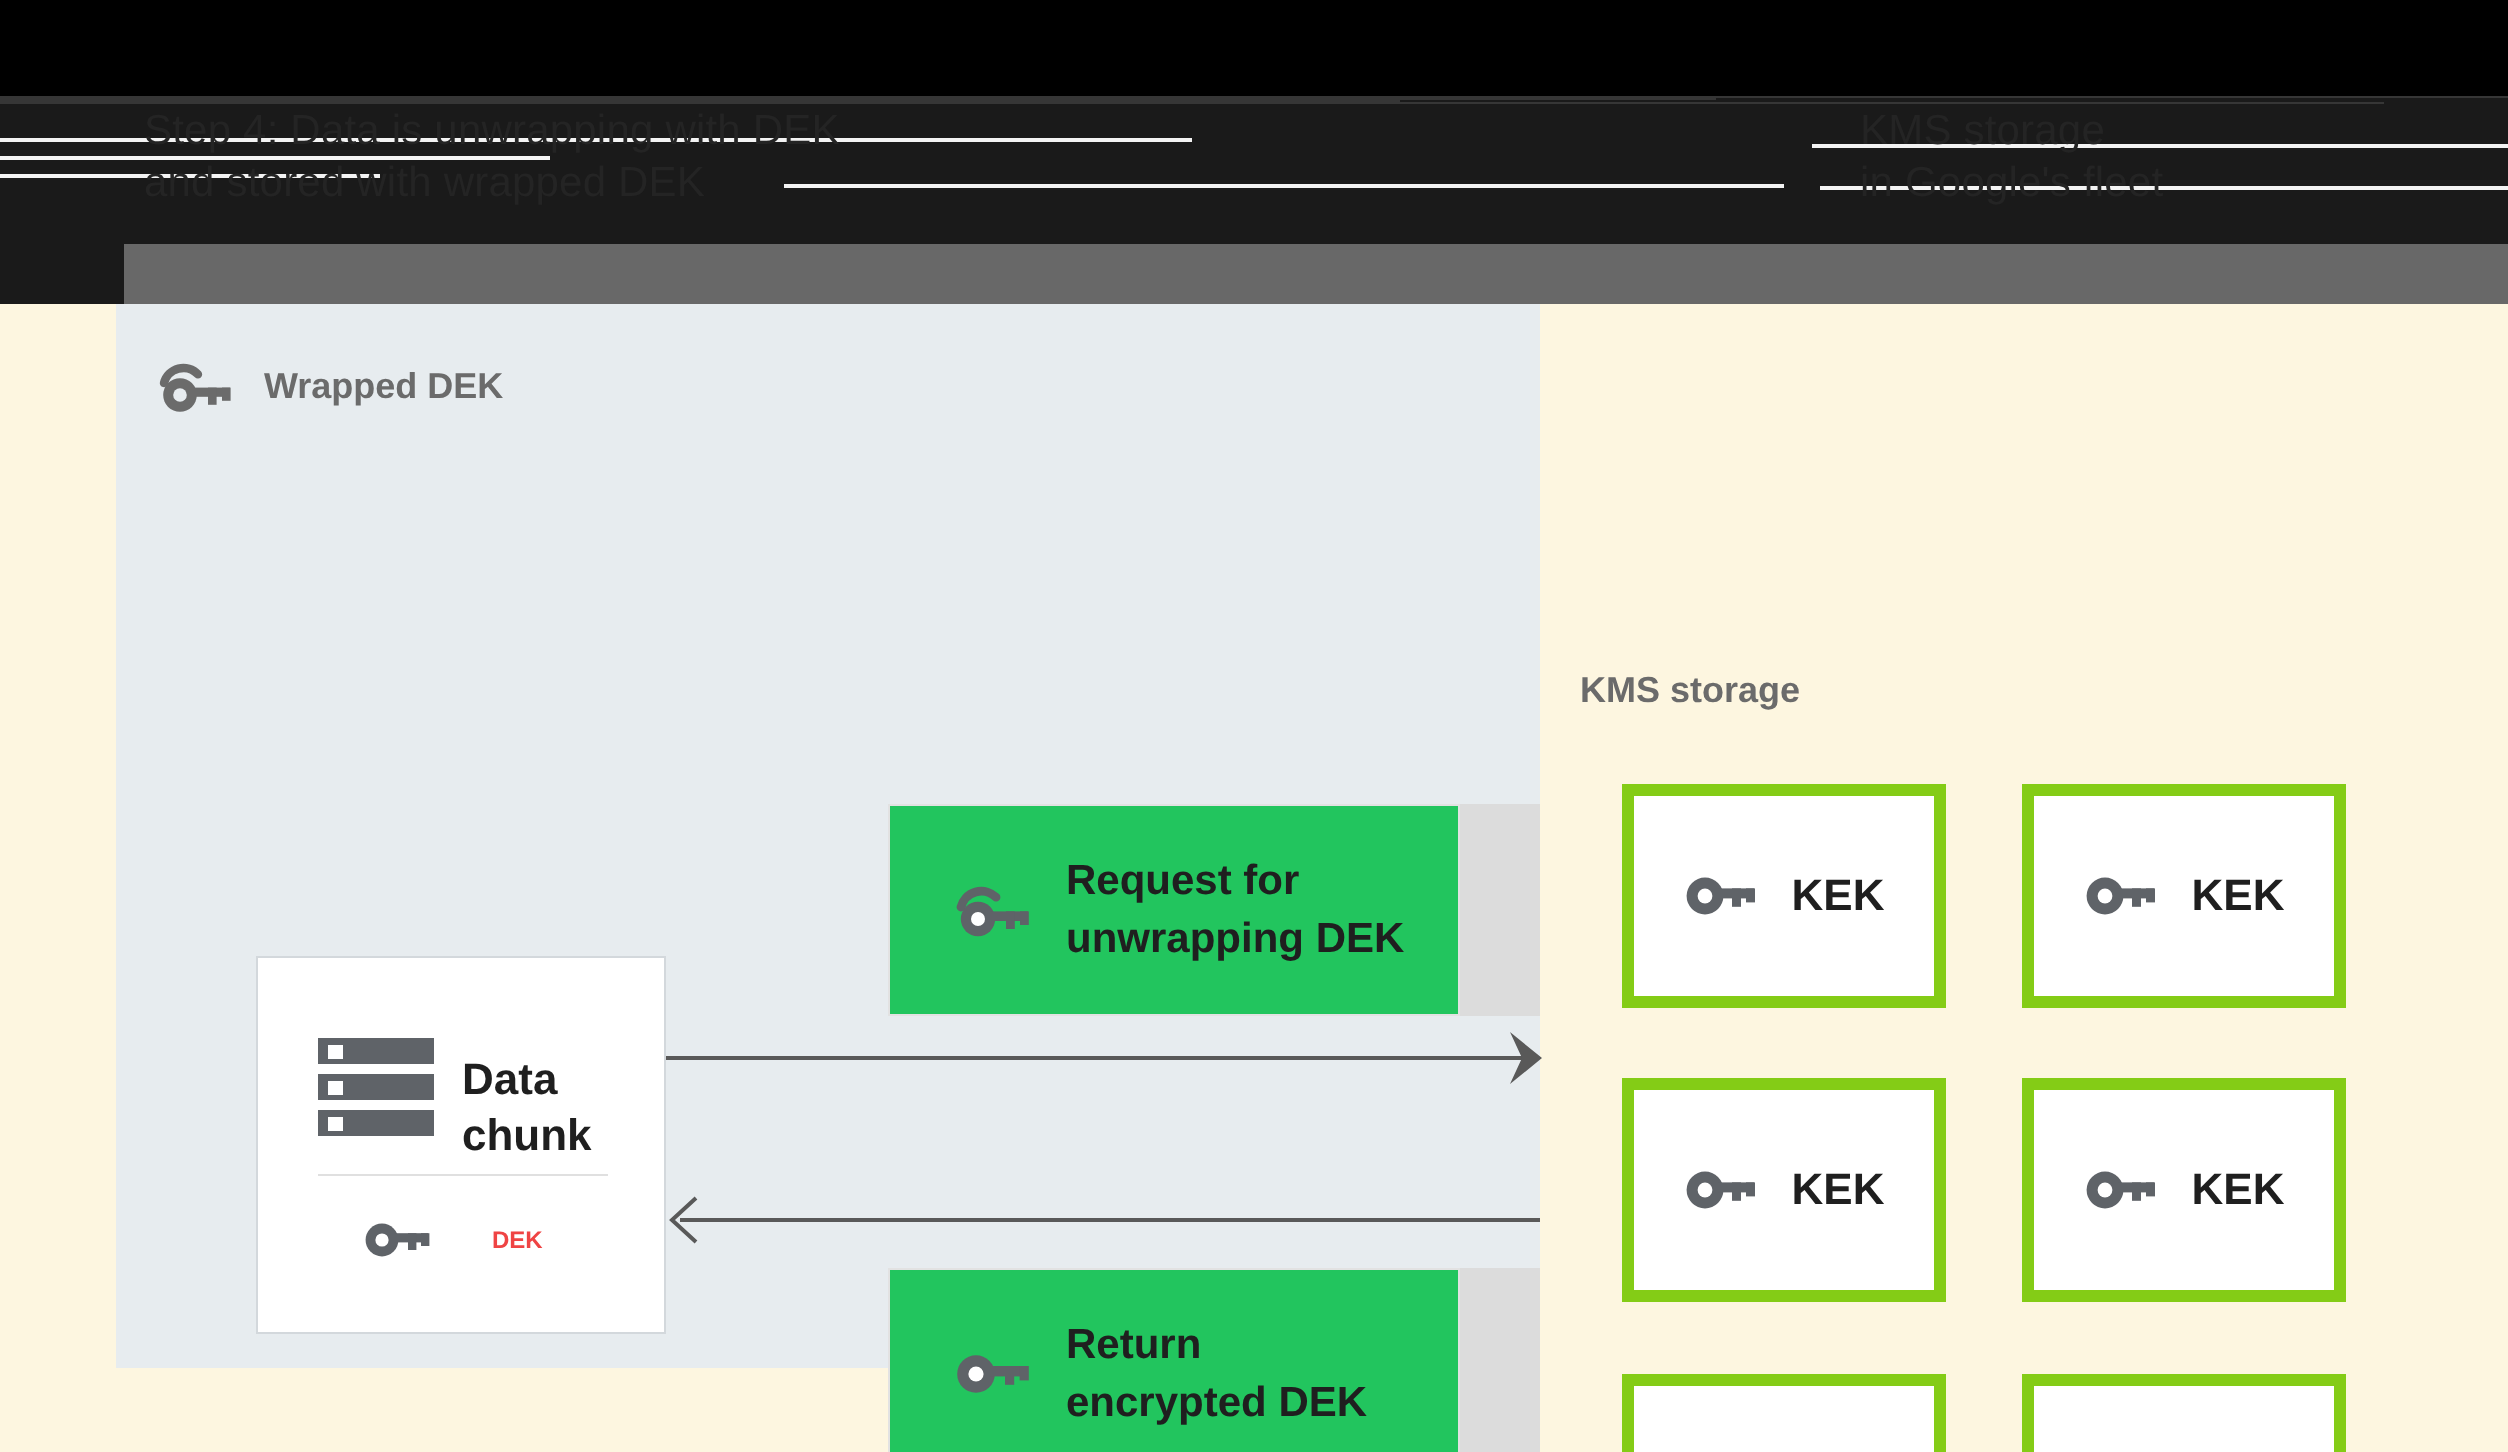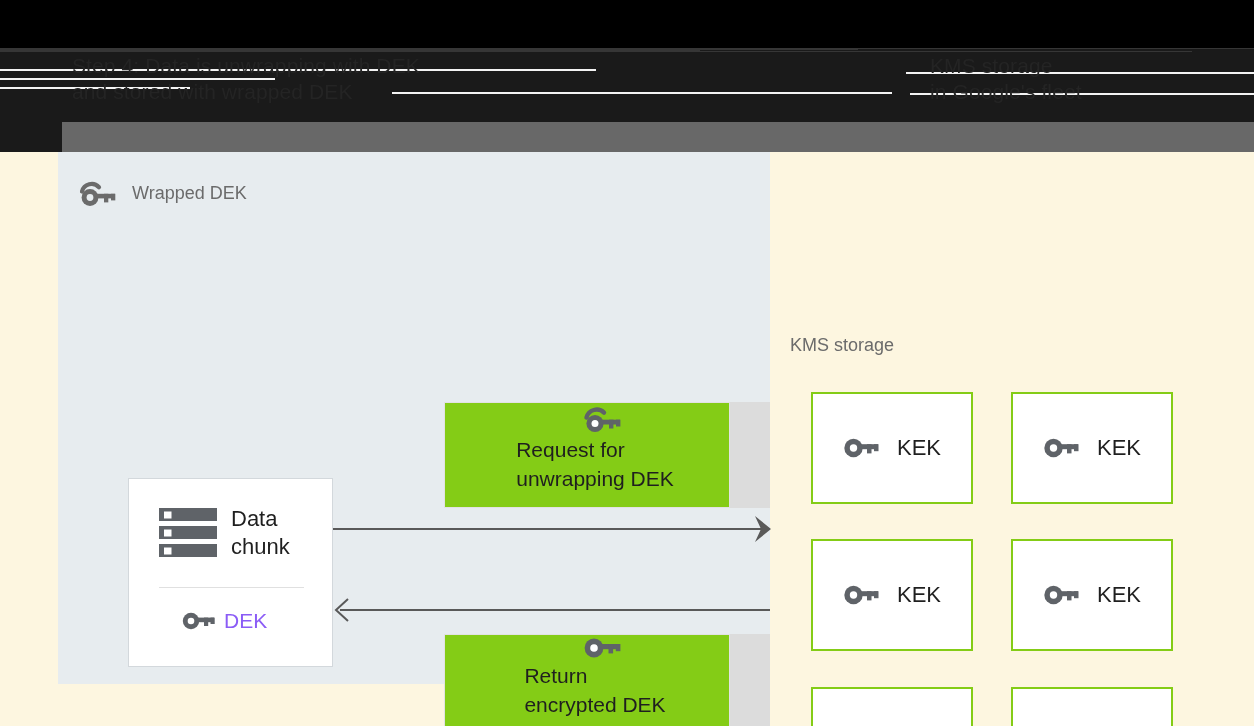--- a/index.html
+++ b/index.html
@@ -62,20 +62,21 @@
     width: 62px; height: 30px;
     background: #1a1a1a;
   }
 
   
   .canvas {
     position: absolute;
     left: 0; top: 152px;
     width: 1254px; height: 574px;
     background: #FDF6E0;
+    font-weight: bold;
   }
 
   
   .panel-left {
     position: absolute;
     left: 58px; top: 0px;
     width: 712px; height: 532px;
     background: #E7ECEF;
   }
   .panel-left-title {
@@ -118,50 +119,50 @@
     width: 58px;
     margin-left: 30px;
     flex: 0 0 auto;
   }
   .chunk-label {
     font-size: 22px;
     color: #1f1f1f;
     line-height: 28px;
     margin-left: 14px;
     white-space: pre-line;
+    margin-top: 21px;
   }
   .chunk-divider {
     position: absolute;
     left: 30px; top: 108px;
     width: 145px; height: 1px;
     background: #e0e0e0;
   }
   .chunk-dek-row {
     position: absolute;
     left: 0; top: 130px;
     width: 100%;
     display: flex;
     align-items: center;
   }
   .chunk-dek-ico { margin-left: 53px; flex: 0 0 auto; }
   .chunk-dek-label {
-    font-size: 21px;
-    color: #8b5cf6;
-    margin-left: 8px;
+    font-size: 12px;
+    color: #ef4444;
+    margin-left: 30px;
   }
 
   
   .msg-card {
     position: absolute;
-    background: #84cc16;
+    background: #22c55e;
     border: 1px solid #e2e2e2;
     box-sizing: border-box;
     display: flex;
     align-items: center;
-    flex-direction: column;
   }
   .msg-card .msg-ico { margin-left: 32px; flex: 0 0 auto; }
   .msg-card .msg-label {
     font-size: 21px;
     line-height: 29px;
     color: #1f1f1f;
     margin-left: 16px;
     white-space: pre-line;
   }
   .msg-request { left: 444px; top: 250px; width: 286px; height: 106px; }
@@ -194,21 +195,21 @@
   .arrowhead-left {
     position: absolute;
     left: 334px; top: 446px;
     width: 16px; height: 24px;
   }
 
   
   .kek {
     position: absolute;
     background: #ffffff;
-    border: 2px solid #84cc16;
+    border: 6px solid #84cc16;
     box-sizing: border-box;
     display: flex;
     align-items: center;
     justify-content: center;
     width: 162px;
     height: 112px;
   }
   .kek .kek-ico { flex: 0 0 auto; }
   .kek .kek-label {
     font-size: 22px;

